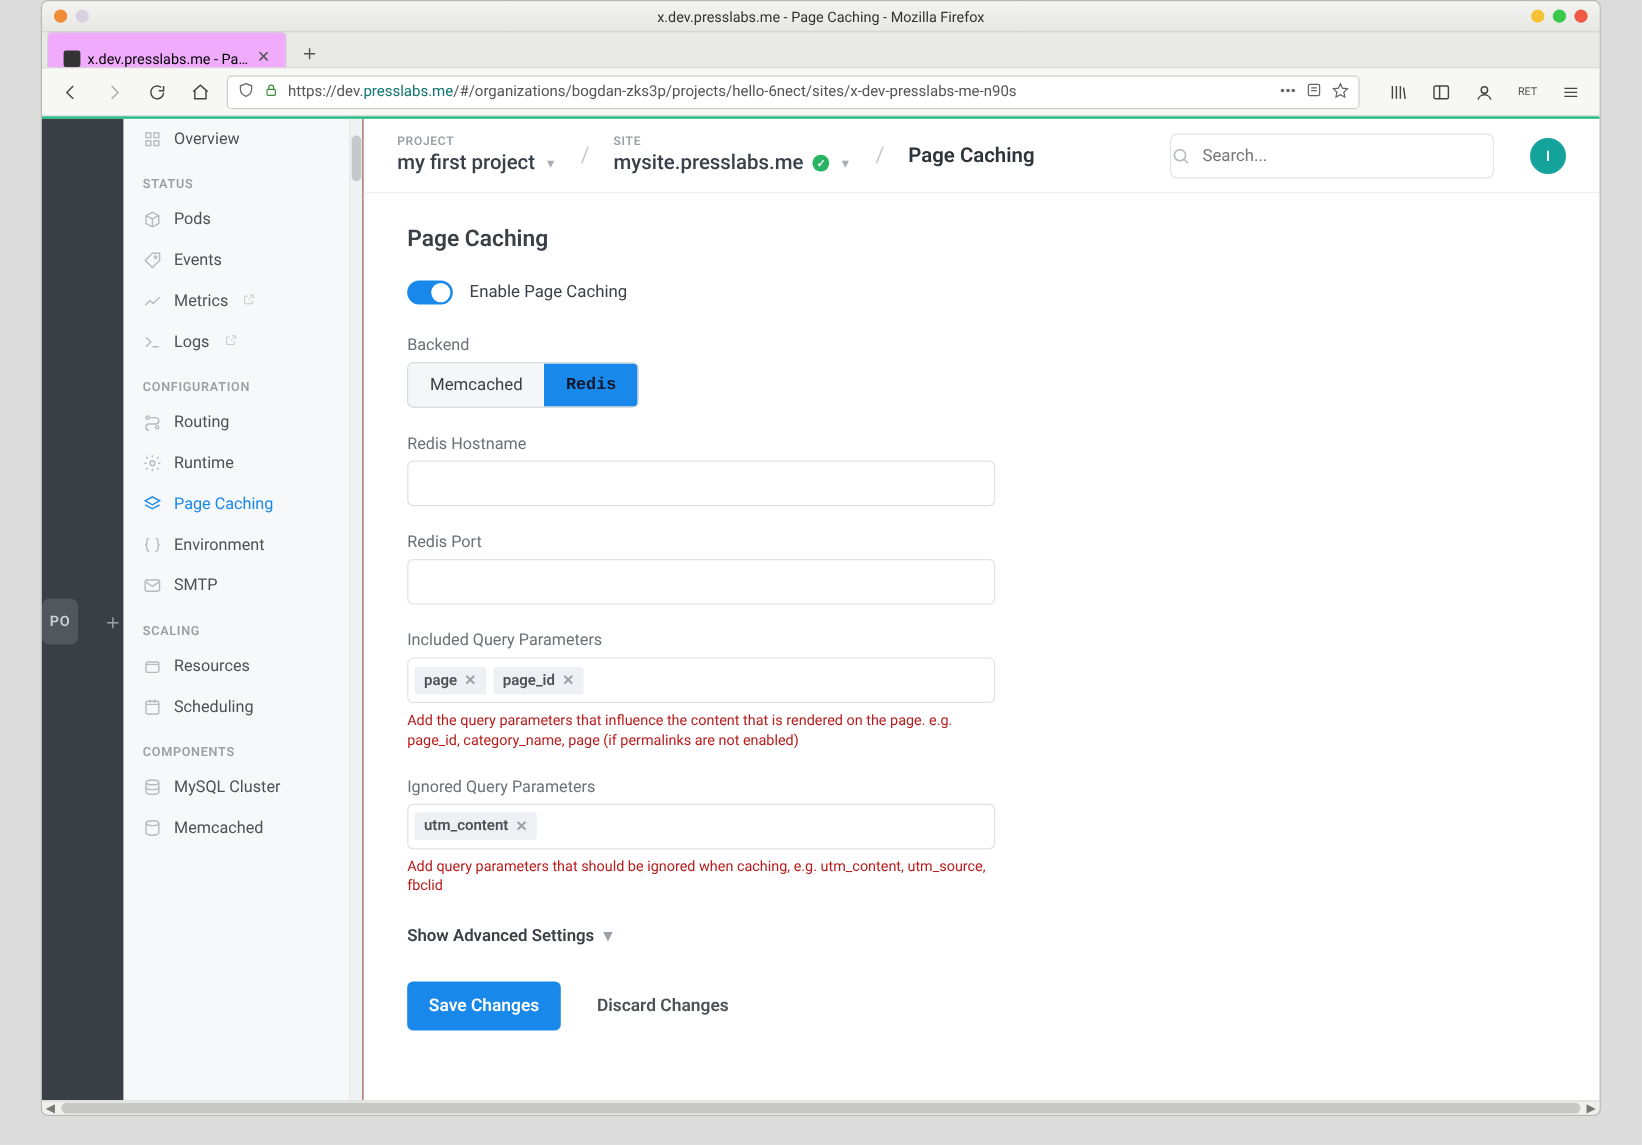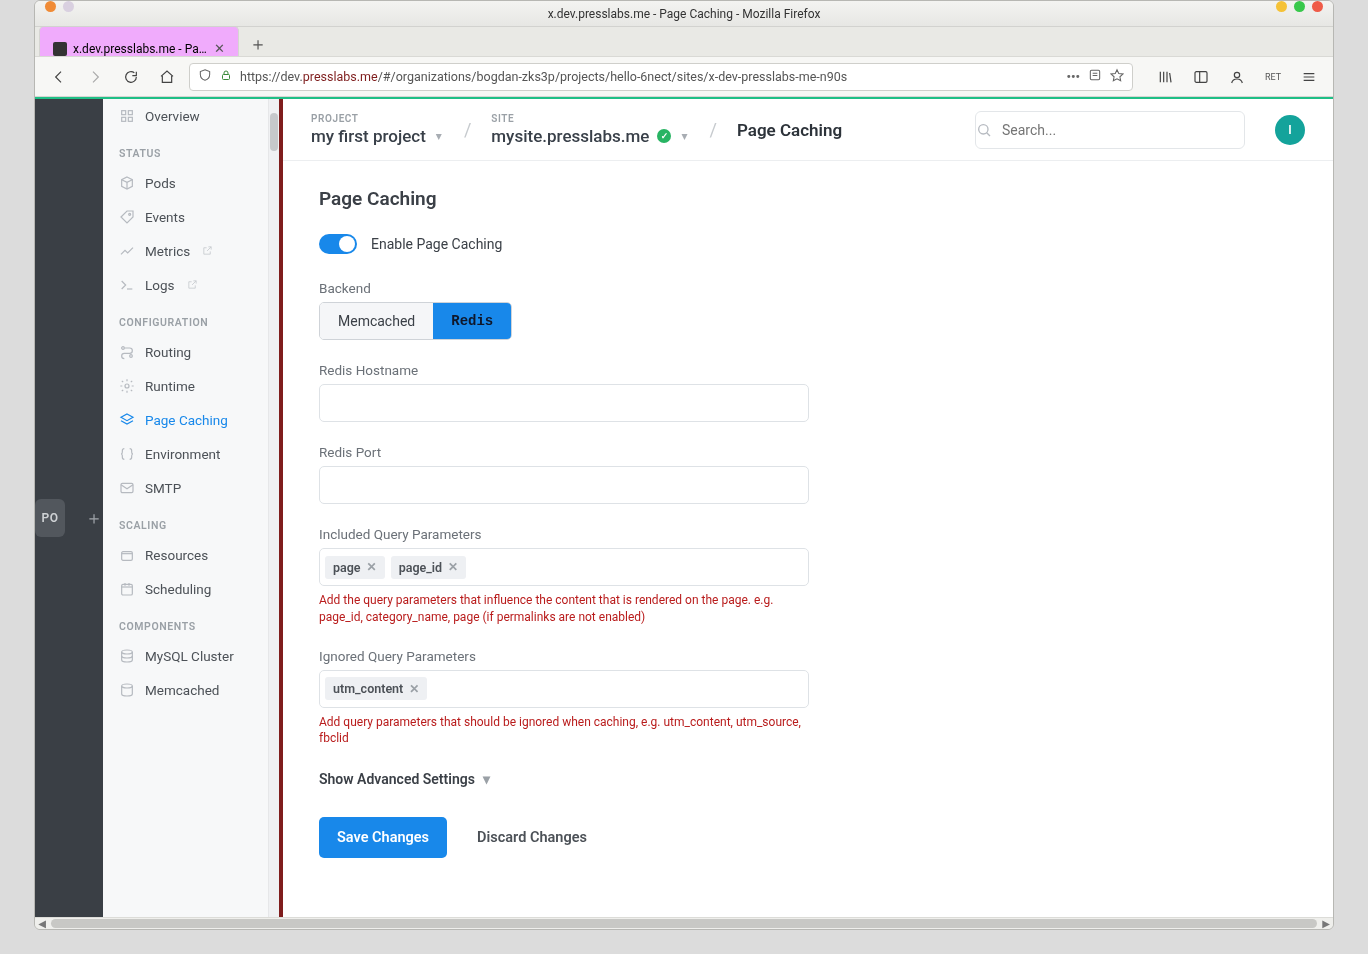--- a/index.html
+++ b/index.html
@@ -6,21 +6,21 @@
   * { box-sizing: border-box; font-family: -apple-system, "Segoe UI", Roboto, "Helvetica Neue", Arial, sans-serif; }
   html, body { margin:0; padding:0; height:100%; background:#dcdcdc; }
 
   
   .os-window {
     width:1300px; height:930px; margin:auto; background:#e9e9e5;
     border:1px solid #b7b7b3; border-radius:6px; display:flex; flex-direction:column;
     overflow:hidden;
   }
   .os-titlebar {
-    height:26px; display:flex; align-items:flex-start; position:relative;
+    height:26px; display:flex; align-items:center; position:relative;
     background:linear-gradient(#f3f3f1,#e7e7e4);
     border-bottom:1px solid #d2d2cf; font-size:12px; color:#333;
   }
   .os-titlebar .left-dots { position:absolute; left:10px; display:flex; gap:7px;}
   .os-titlebar .right-dots { position:absolute; right:10px; display:flex; gap:7px;}
   .os-titlebar .dot { width:11px; height:11px; border-radius:50%; }
   .os-titlebar .title { margin:auto; }
 
   .browser-tabs {
     height:30px; display:flex; align-items:flex-end; padding-left:4px; gap:4px;
@@ -46,40 +46,40 @@
     border:none; background:transparent; color:#3b3b3b; border-radius:4px;
   }
   .tbtn svg { width:16px; height:16px; stroke:#444; fill:none; stroke-width:1.8; }
   .tbtn.disabled svg { stroke:#aaa; }
   .urlbar {
     flex:1; height:28px; display:flex; align-items:center; gap:8px;
     border:1px solid #cfcfcb; border-radius:4px; background:#fff; padding:0 8px;
     font-size:12.5px; color:#555;
   }
   .urlbar .url { flex:1; overflow:hidden; text-overflow:ellipsis; white-space:nowrap;}
-  .urlbar .url .domain { color:#7f1d1d; }
+  .urlbar .url .domain { color:#0f766e; }
   .toolbar .right-icons { display:flex; gap:8px; padding-left:10px;}
 
   
   .app { flex:1; display:flex; overflow:hidden; border-top:2px solid #1fbf86; position:relative;}
 
   
   .rail {
     width:68px; background:#3a3f45; display:flex; flex-direction:row; align-items:center; padding-top:20px; gap:20px;
   }
   .rail .org-badge {
     width:38px; height:38px; border-radius:6px; background:#52575d;
     display:flex; align-items:center; justify-content:center;
     color:#cfd2d5; font-size:12px; font-weight:600; letter-spacing:0.5px;
   }
   .rail .plus { color:#9fa4a9; font-size:18px; }
 
   
   .sidebar {
-    width:180px; background:#f7f8f9; border-right:4px solid #7f1d1d;
+    width:200px; background:#f7f8f9; border-right:1px solid #7f1d1d;
     overflow:auto; position:relative;
   }
   .side-group-title {
     padding:14px 16px 6px; font-size:10.5px; letter-spacing:0.6px;
     color:#9aa0a6; font-weight:600;
   }
   .side-item {
     display:flex; align-items:center; gap:10px; padding:9px 16px;
     font-size:13.5px; color:#4c5157; cursor:pointer;
   }

